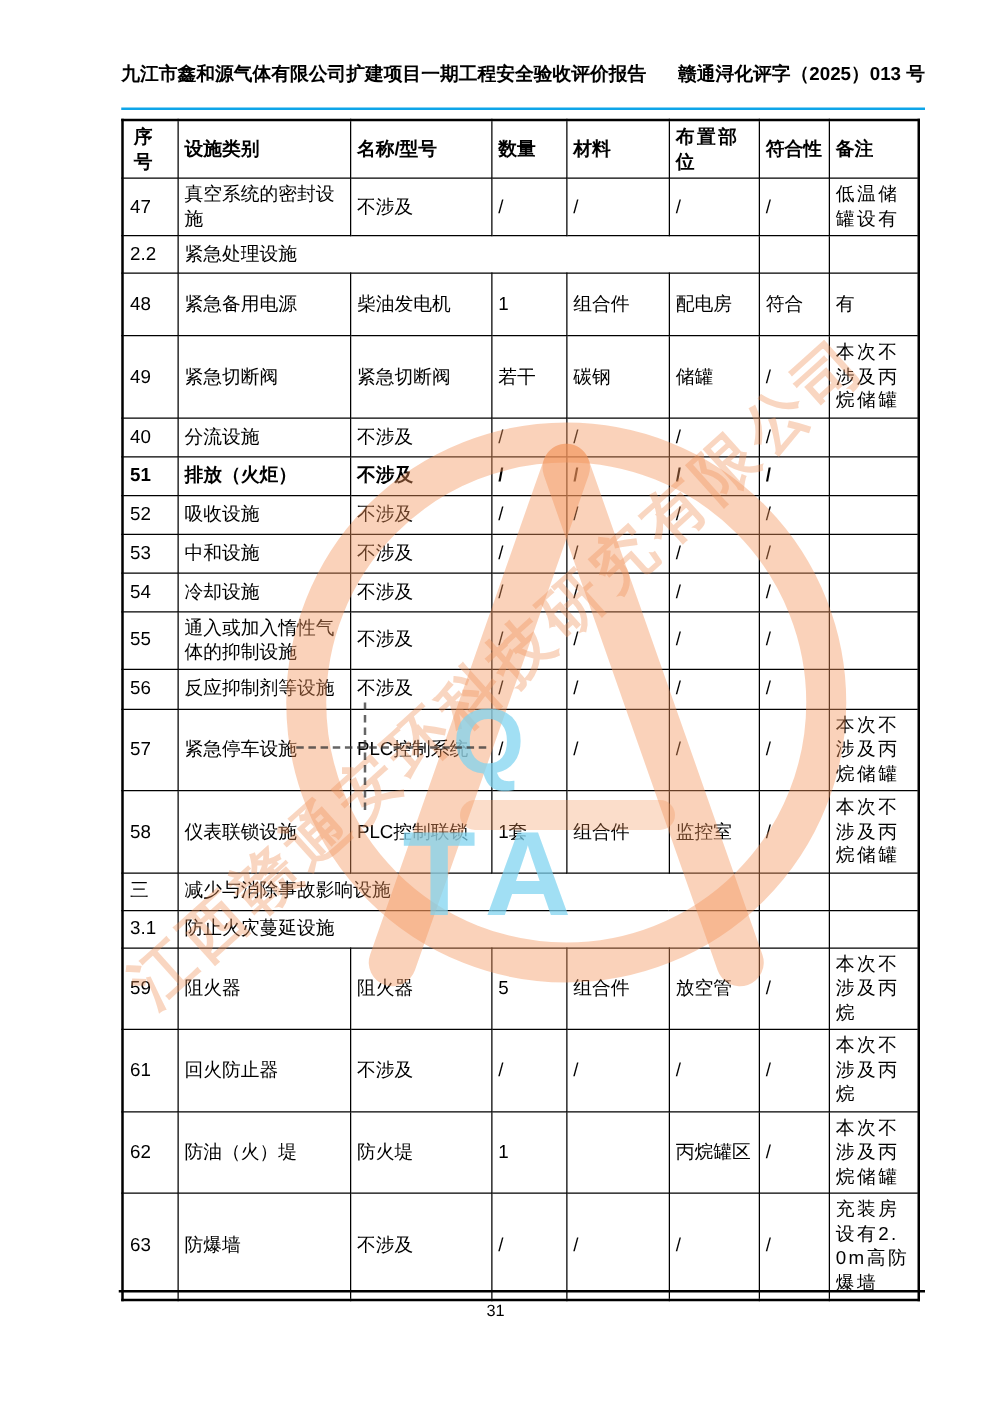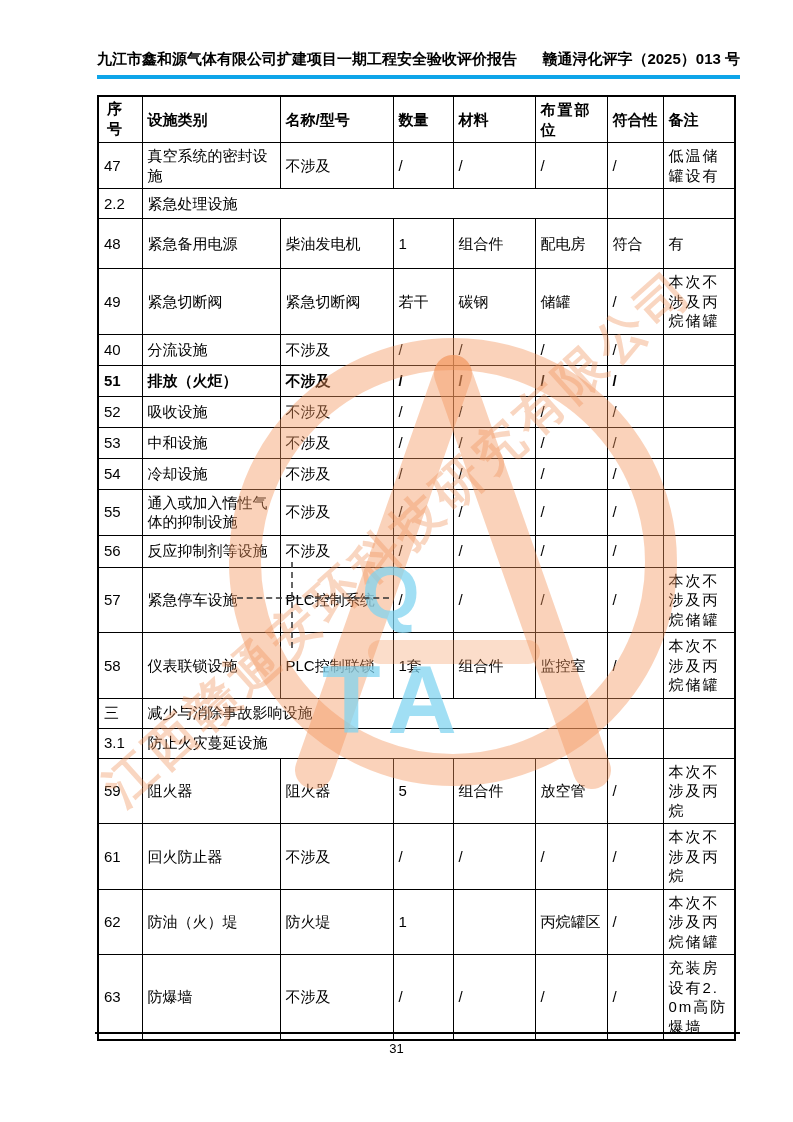--- a/index.html
+++ b/index.html
@@ -4,35 +4,35 @@
 <style>
   html,body{margin:0;padding:0;}
   body{
     width:793px;height:1122px;position:relative;background:#ffffff;
     font-family:"Liberation Sans","DejaVu Sans",sans-serif;color:#000;overflow:hidden;
   }
   
   .doc-header{
     position:absolute;left:97px;top:50px;width:643px;
     display:flex;justify-content:space-between;align-items:flex-end;
-    border-bottom:4px solid #0ea5e9;padding-bottom:6px;
+    border-bottom:2px solid #0ea5e9;padding-bottom:17px;
     font-weight:bold;font-size:15px;white-space:nowrap;
   }
   
   table.facilities{
     position:absolute;left:97px;top:95px;width:637px;
     border-collapse:collapse;table-layout:fixed;border:2px solid #000;
   }
   table.facilities th,table.facilities td{
     border:1px solid #000;font-size:15px;padding:3px 5px;
     vertical-align:middle;text-align:left;line-height:1.3;word-break:break-all;
     overflow:hidden;
   }
   table.facilities th{font-weight:bold;}
-  table.facilities th.col-no{padding:3px 8px;font-family:Liberation Serif, serif;}
+  table.facilities th.col-no{padding:3px 8px;}
   table.facilities th.col-location{letter-spacing:2px;}
   td.cell-remark{letter-spacing:2px;}
   
   .footer-line{position:absolute;left:95px;top:1032px;width:645px;border-top:2px solid #000;}
   .page-num{position:absolute;left:0;top:1041px;width:793px;text-align:center;font-size:13px;}
   
   .watermark{position:absolute;left:0;top:0;width:793px;height:1122px;pointer-events:none;z-index:3;}
   .wm-svg{position:absolute;left:210px;top:322px;}
   .wm-diagonal{
     position:absolute;left:112px;top:762px;transform:rotate(-42deg);transform-origin:0 50%;

